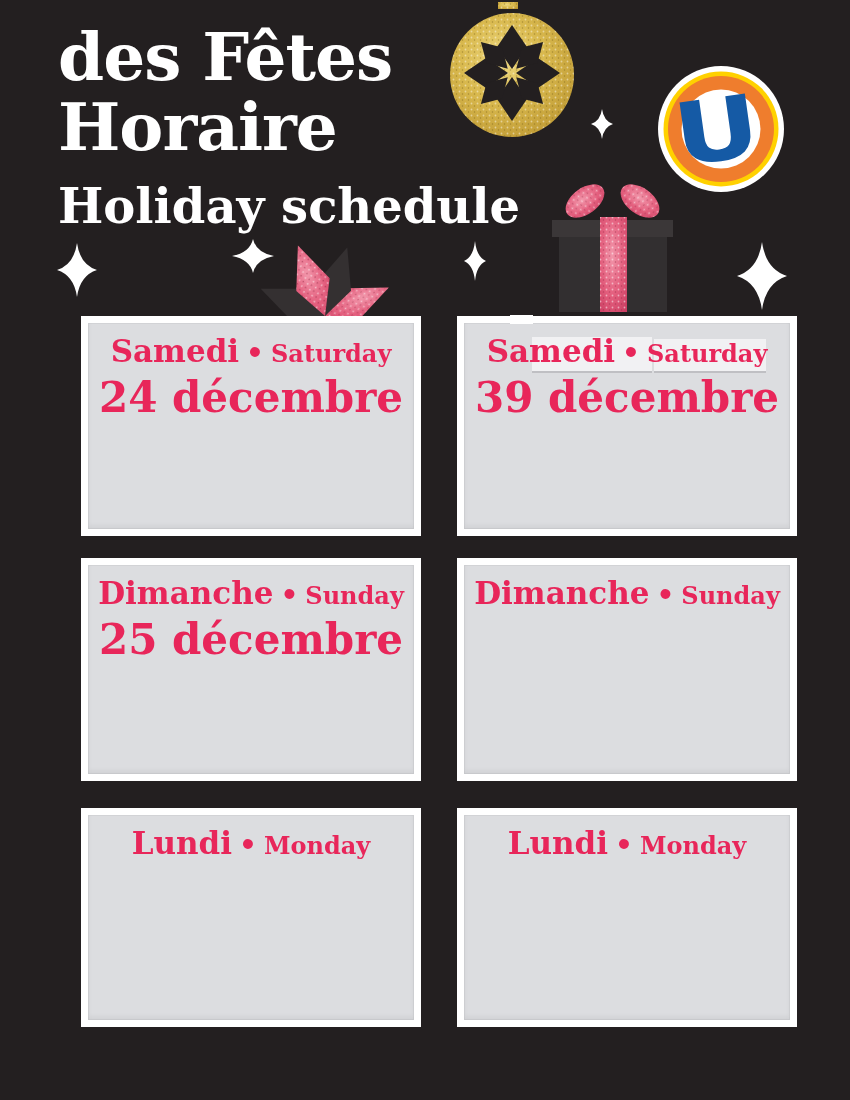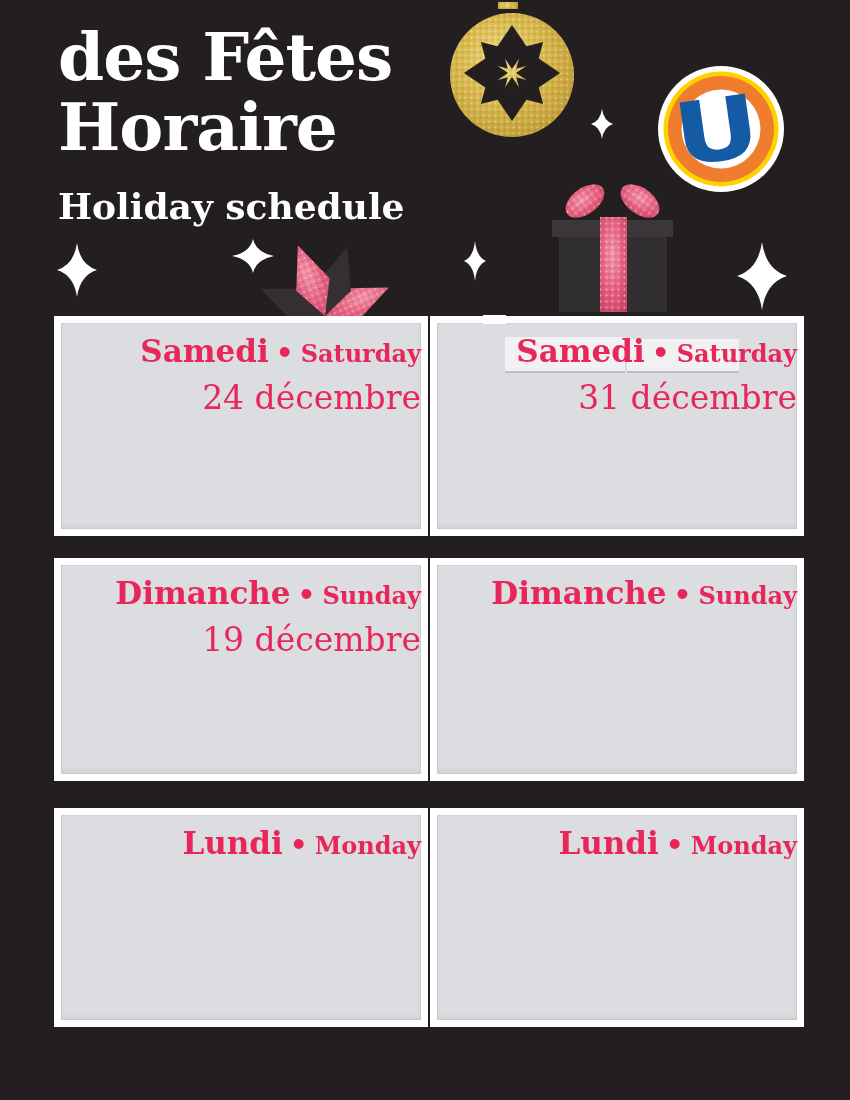--- a/index.html
+++ b/index.html
@@ -4,36 +4,36 @@
 <style>
   html,body{margin:0;padding:0;}
   body{width:850px;height:1100px;background:var(--background,#231f20);overflow:hidden;}
   #poster{position:relative;width:850px;height:1100px;background:var(--background,#231f20);
           font-family:"DejaVu Serif", serif;}
 
   
   .title{position:absolute;left:58px;top:22px;color:var(--text-white,#fff);
          font-weight:bold;font-size:66px;line-height:70px;letter-spacing:-1px;}
   .subtitle{position:absolute;left:58px;top:184px;color:var(--text-white,#fff);
-         font-weight:bold;font-size:36px;line-height:44px;}
+         font-weight:bold;font-size:48px;line-height:44px;}
 
   
   .dec{position:absolute;z-index:1;}
 
   
-  .card{position:absolute;width:374px;box-sizing:border-box;z-index:2;
+  .card{position:absolute;width:340px;box-sizing:border-box;z-index:2;
         background:var(--card-bg,#dcdde0);border:7px solid var(--card-border,#ffffff);
         box-shadow:inset 0 0 0 1px rgba(0,0,0,.04), inset 0 -3px 5px rgba(0,0,0,.06);
-        text-align:right;}
+        text-align:center;margin-left:27px;}
   .day-line{position:relative;z-index:2;margin-top:11px;font-weight:bold;line-height:34px;
             color:var(--accent-pink,#e8265a);white-space:nowrap;}
   .day-fr{font-size:31px;}
   .bullet{font-size:28px;margin:0 7px;}
   .day-en{font-size:24px;}
-  .date-line{position:relative;z-index:2;margin-top:1px;font-weight:normal;font-size:33px;
+  .date-line{position:relative;z-index:2;margin-top:1px;font-weight:bold;font-size:42px;
              line-height:46px;color:var(--accent-pink,#e8265a);white-space:nowrap;}
   .date-line sup{font-size:0.5em;vertical-align:super;line-height:0;}
 
   
   .patch{position:absolute;z-index:1;background:rgba(255,255,255,.6);
          border-bottom:2px solid rgba(150,150,154,.55);}
   .patch.solid{background:#ffffff;border-bottom:none;}
 </style>
 </head>
 <body>
@@ -161,30 +161,30 @@
   </div>
 
   <div class="card" style="left:430px;top:316px;height:220px">
     <div class="patch solid" style="left:46px;top:-8px;width:23px;height:9px"></div>
     <div class="patch" style="left:68px;top:14px;width:120px;height:34px"></div>
     <div class="patch" style="left:190px;top:16px;width:112px;height:32px"></div>
     <div class="day-line">
       <span class="day-fr">Samedi</span><span class="bullet">•</span><span class="day-en">Saturday</span>
     </div>
     <div class="date-line">
-      <span>31 décembre</span><sup></sup><span></span>
+      <span>39 décembre</span><sup></sup><span></span>
     </div>
   </div>
 
   <div class="card" style="left:54px;top:558px;height:223px">
     <div class="day-line">
       <span class="day-fr">Dimanche</span><span class="bullet">•</span><span class="day-en">Sunday</span>
     </div>
     <div class="date-line">
-      <span>19 décembre</span><sup></sup><span></span>
+      <span>25 décembre</span><sup></sup><span></span>
     </div>
   </div>
 
   <div class="card" style="left:430px;top:558px;height:223px">
     <div class="day-line">
       <span class="day-fr">Dimanche</span><span class="bullet">•</span><span class="day-en">Sunday</span>
     </div>
   </div>
 
   <div class="card" style="left:54px;top:808px;height:219px">

